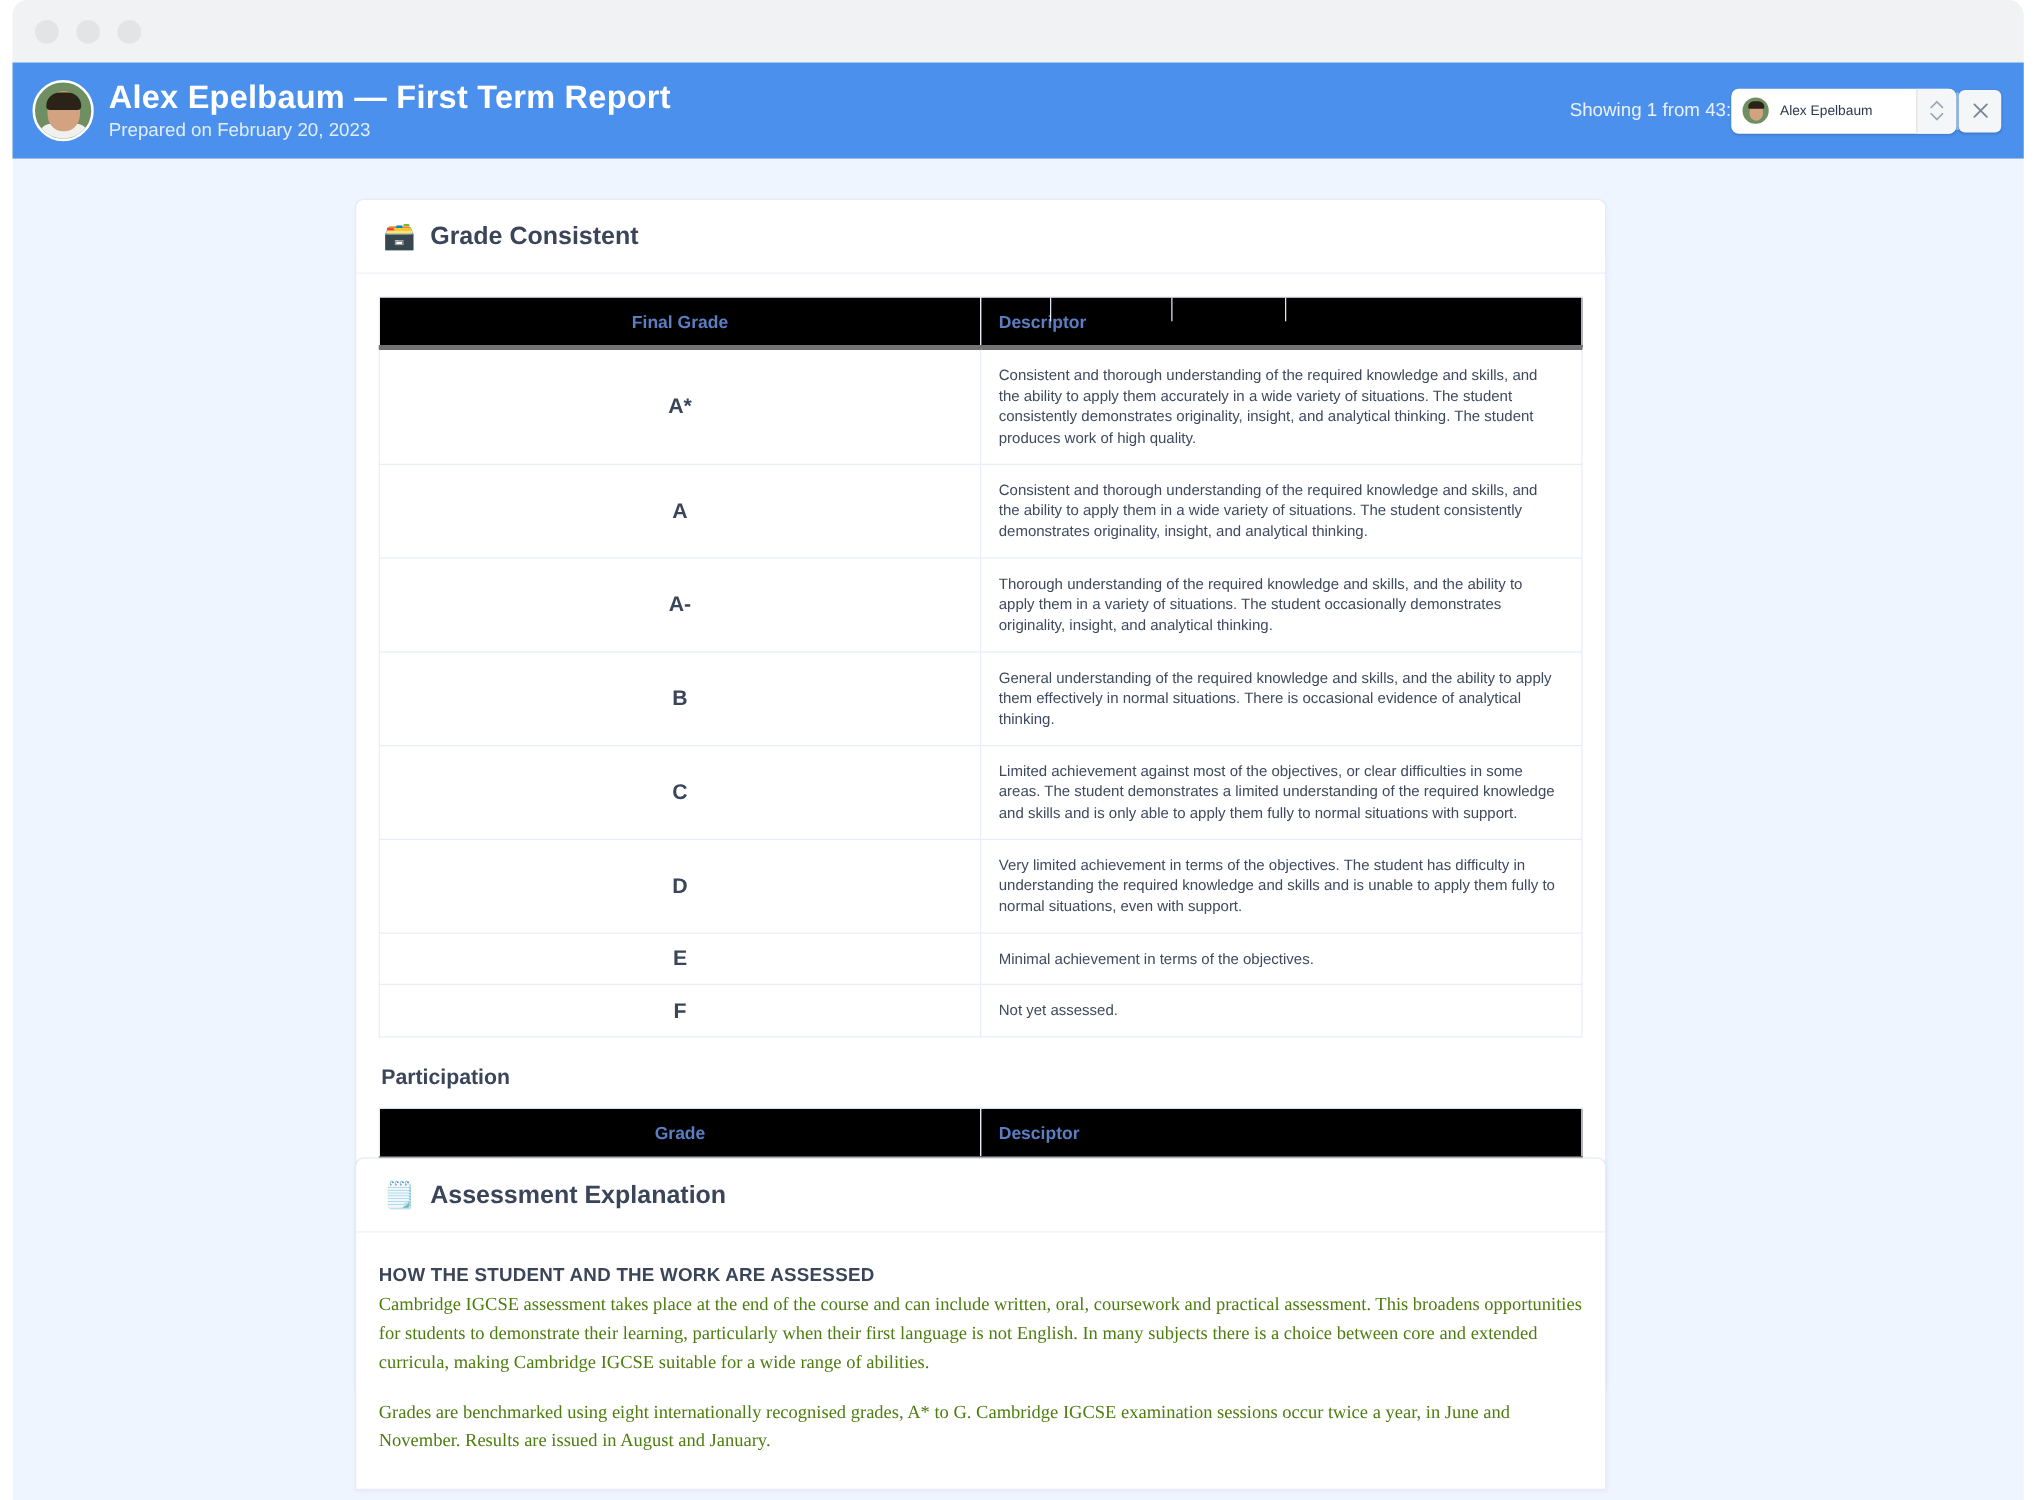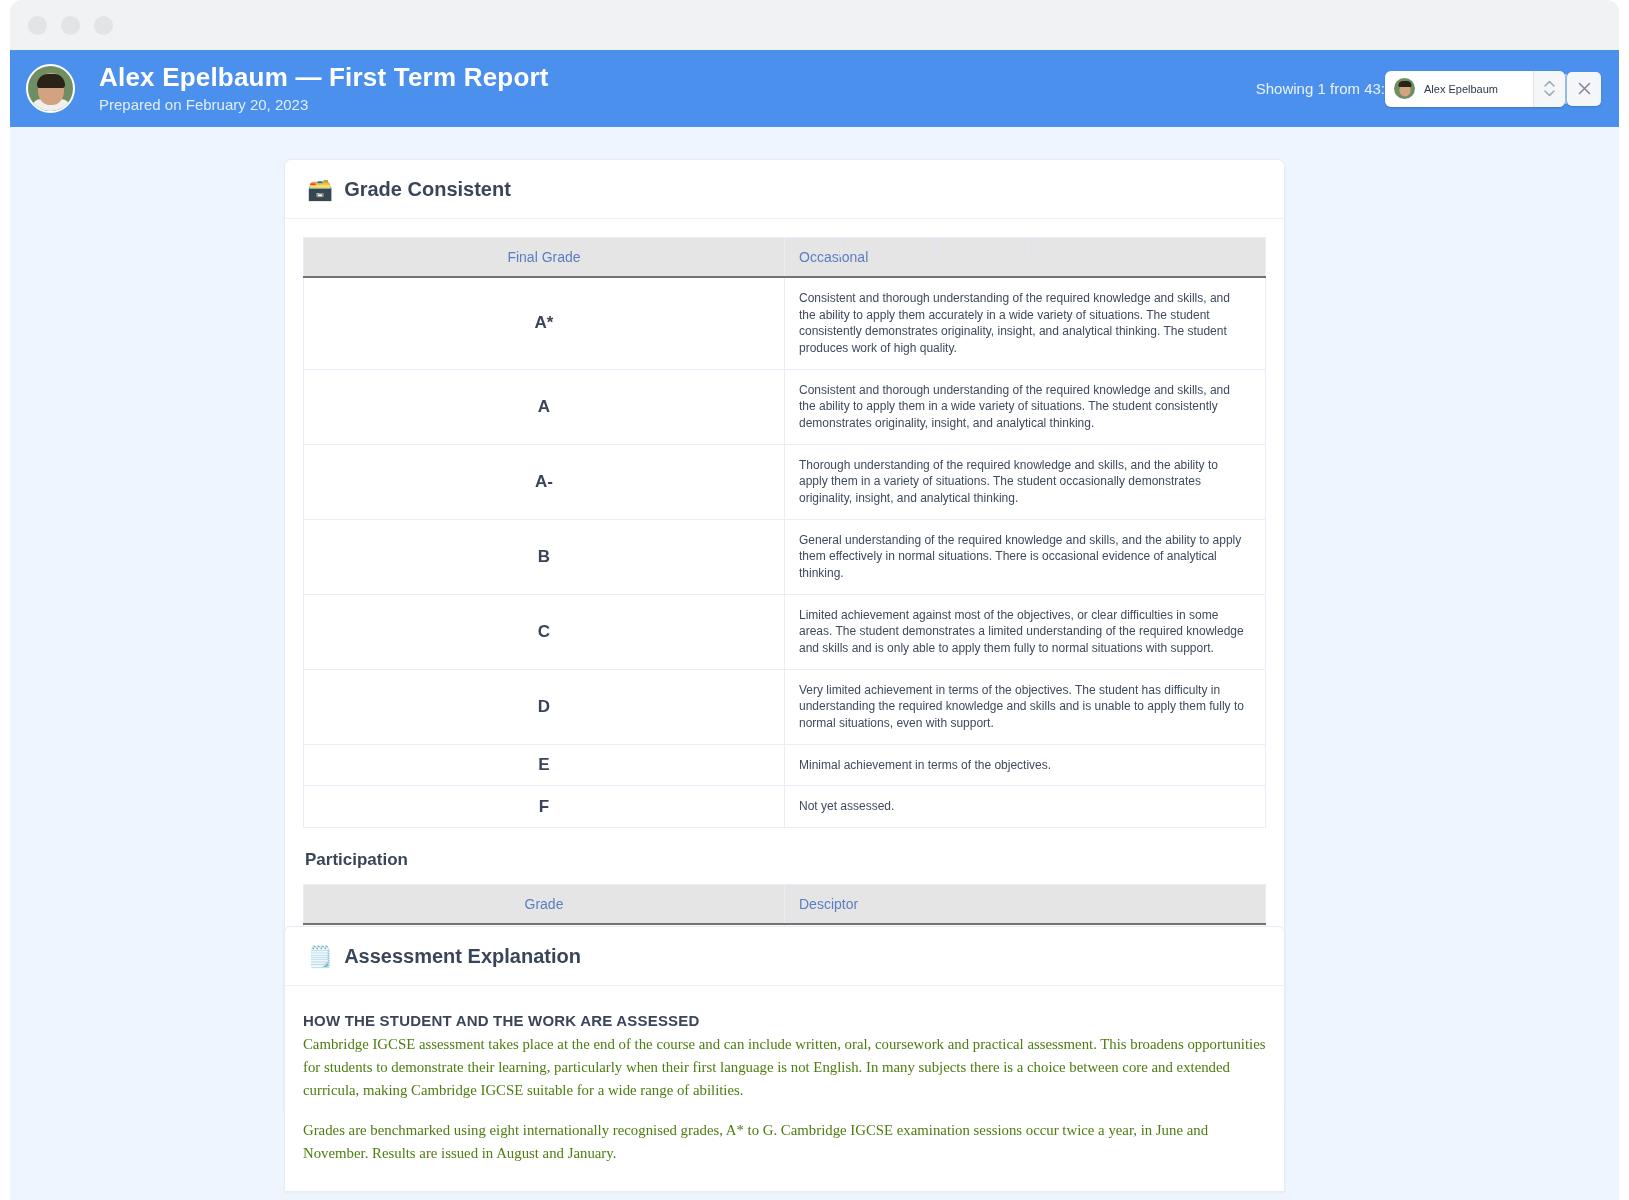--- a/index.html
+++ b/index.html
@@ -42,21 +42,21 @@
   .appbar {
     position: absolute;
     left: 10px; top: 50px; right: 10px;
     height: 77px;
     background: #4a90ec;
     display: flex;
     align-items: center;
     justify-content: space-between;
     padding: 0 18px 0 16px;
   }
-  .appbar-left { display: flex; align-items: center; gap: 24px; }
+  .appbar-left { display: flex; align-items: center; gap: 12px; }
 
   .avatar {
     width: 49px; height: 49px;
     border-radius: 50%;
     border: 2px solid #ffffff;
     overflow: hidden;
     flex: none;
     background: #6f8f63;
     position: relative;
   }
@@ -208,24 +208,24 @@
     table-layout: fixed;
   }
   table.grid th, table.grid td {
     border: 1px solid #e7eefa;
     vertical-align: middle;
   }
   table.grid thead th {
     text-align: left;
     color: #5b7ec2;
     font-size: 14px;
-    font-weight: normal;
+    font-weight: bold;
     padding: 11px 14px;
-    background: #e5e5e5;
-    border-bottom: 2px solid #737373;
+    background: #000000;
+    border-bottom: 4px solid #737373;
   }
   table.grid thead th.c-grade { text-align: center; padding-left: 0; padding-right: 0; }
 
   td.gradecell {
     width: 117px;
     text-align: center;
     font-size: 17px;
     font-weight: bold;
     color: #3b4559;
     padding: 10px 6px;
@@ -335,21 +335,21 @@
         <span class="head-emoji">🗃️</span>
         <span class="card-head-title">Grade Consistent</span>
       </div>
 
       <div class="card-body">
         <div style="position:relative;">
           <table class="grid">
             <thead>
               <tr>
                 <th class="c-grade">Final Grade</th>
-                <th>Occasional</th>
+                <th>Descriptor</th>
               </tr>
             </thead>
             <tbody id="gd-body">
                 <tr>
                   <td class="gradecell">A*</td>
                   <td class="desccell">Consistent and thorough understanding of the required knowledge and skills, and the ability to apply them accurately in a wide variety of situations. The student consistently demonstrates originality, insight, and analytical thinking. The student produces work of high quality.</td>
                 </tr>
                 <tr>
                   <td class="gradecell">A</td>
                   <td class="desccell">Consistent and thorough understanding of the required knowledge and skills, and the ability to apply them in a wide variety of situations. The student consistently demonstrates originality, insight, and analytical thinking.</td>

